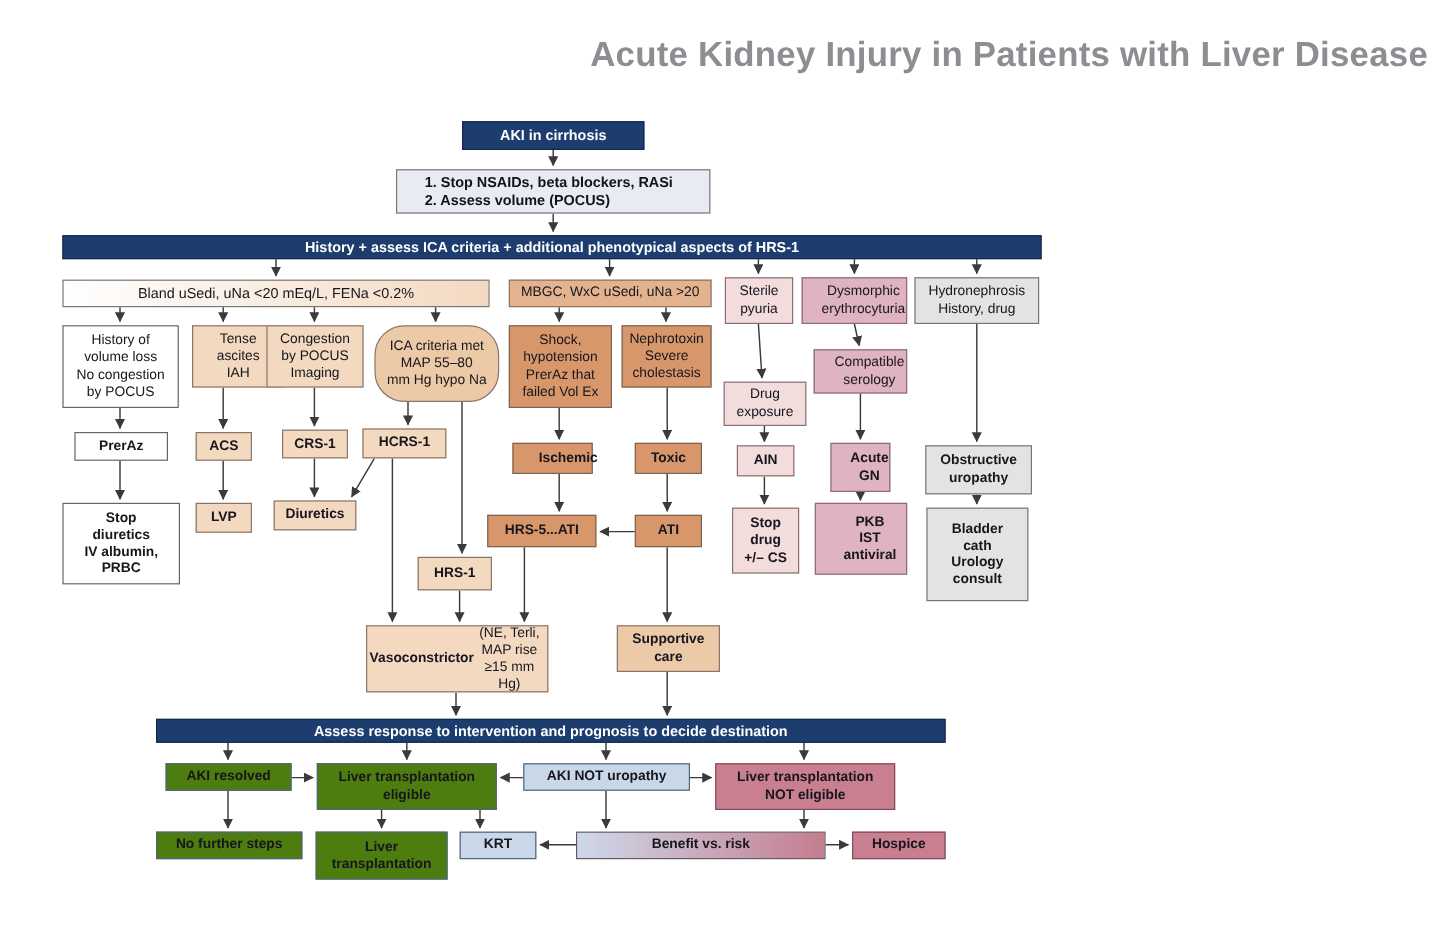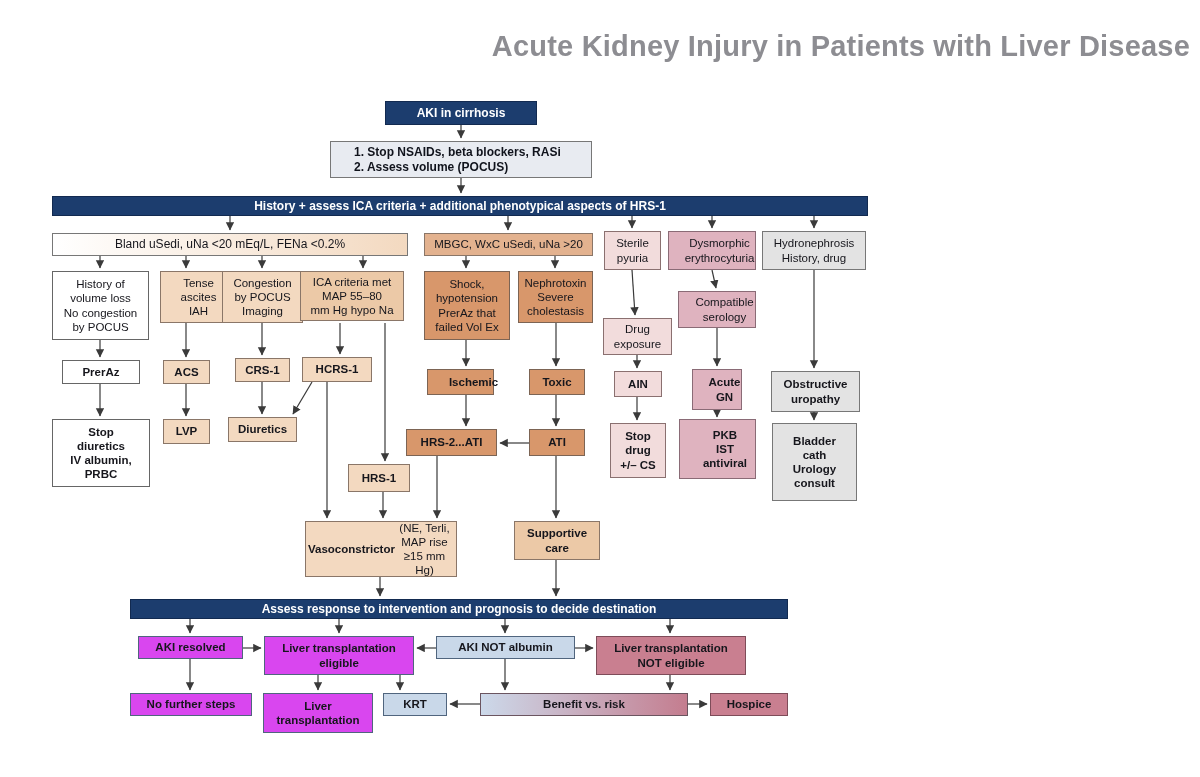--- a/index.html
+++ b/index.html
@@ -16,21 +16,21 @@
          justify-content:flex-start;text-align:left;padding-left:23px;color:#10131c;}
   .white{background:#fff;}
   .tan{background:#f3d9c0;border-color:#8a7668;}
   .tan-mid{background:#ecc9a7;border-color:#8a7668;}
   .tan-dk{background:#d8976b;border-color:#7c6454;}
   .tan-mb{background:#e3b28f;border-color:#8a7668;}
   .bland{background:linear-gradient(90deg,#ffffff,#f3d9c0);border-color:#777;}
   .pinkL{background:#f2dcdc;border-color:#8a7070;}
   .pink{background:#dfb3bf;border-color:#8a6b76;padding-left:17px;}
   .gray{background:#e3e3e3;border-color:#777;}
-  .blue{background:#d946ef;border-color:#50657e;}
+  .blue{background:#4d7c0f;border-color:#50657e;}
   .blueL{background:#c9d8e9;border-color:#50657e;}
   .rose{background:#c97f90;border-color:#7e4c59;}
   .benefit{background:linear-gradient(90deg,#ccd9ea,#c47d8f);border-color:#6b5560;}
   svg.wires{position:absolute;left:0;top:0;pointer-events:none;}
   line,path.diag{stroke:#3a3a3a;stroke-width:1.2;}
 </style>
 </head>
 <body>
 
 <div class="stage">
@@ -121,21 +121,21 @@
   <div class="box white" style="left:52px;top:271px;width:97px;height:69px;">History of
 volume loss
 No congestion
 by POCUS</div>
   <div class="box tan" style="left:160px;top:271px;width:77px;height:52px;">Tense
 ascites
 IAH</div>
   <div class="box tan" style="left:222px;top:271px;width:81px;height:52px;">Congestion
 by POCUS
 Imaging</div>
-  <div class="box tan-mid" style="left:300px;top:271px;width:104px;height:50px;">ICA criteria met
+  <div class="box tan-mid" style="left:312px;top:271px;width:104px;height:64px;border-radius:25px;">ICA criteria met
 MAP 55–80
 mm Hg hypo Na</div>
   <div class="box tan-dk" style="left:424px;top:271px;width:86px;height:69px;">Shock,
 hypotension
 PrerAz that
 failed Vol Ex</div>
   <div class="box tan-dk" style="left:518px;top:271px;width:75px;height:52px;">Nephrotoxin
 Severe
 cholestasis</div>
   <div class="box pink" style="left:678px;top:291px;width:78px;height:37px;">Compatible
@@ -154,21 +154,21 @@
 GN</div>
   <div class="box gray bold" style="left:771px;top:371px;width:89px;height:41px;">Obstructive
 uropathy</div>
 
   <div class="box white bold" style="left:52px;top:419px;width:98px;height:68px;">Stop
 diuretics
 IV albumin,
 PRBC</div>
   <div class="box tan bold" style="left:163px;top:419px;width:47px;height:25px;">LVP</div>
   <div class="box tan bold" style="left:228px;top:417px;width:69px;height:25px;">Diuretics</div>
-  <div class="box tan-dk bold" style="left:406px;top:429px;width:91px;height:27px;">HRS-2...ATI</div>
+  <div class="box tan-dk bold" style="left:406px;top:429px;width:91px;height:27px;">HRS-5...ATI</div>
   <div class="box tan-dk bold" style="left:529px;top:429px;width:56px;height:27px;">ATI</div>
   <div class="box pinkL bold" style="left:610px;top:423px;width:56px;height:55px;">Stop
 drug
 +/– CS</div>
   <div class="box pink bold" style="left:679px;top:419px;width:77px;height:60px;">PKB
 IST
 antiviral</div>
   <div class="box gray bold" style="left:772px;top:423px;width:85px;height:78px;">Bladder
 cath
 Urology
@@ -181,21 +181,21 @@
 MAP rise ≥15 mm Hg)</span>
   </div>
   <div class="box tan-mid bold" style="left:514px;top:521px;width:86px;height:39px;">Supportive
 care</div>
 
   <div class="box navy" style="left:130px;top:599px;width:658px;height:20px;">Assess response to intervention and prognosis to decide destination</div>
 
   <div class="box blue bold" style="left:138px;top:636px;width:105px;height:23px;">AKI resolved</div>
   <div class="box blue bold" style="left:264px;top:636px;width:150px;height:39px;">Liver transplantation
 eligible</div>
-  <div class="box blueL bold" style="left:436px;top:636px;width:139px;height:23px;">AKI NOT albumin</div>
+  <div class="box blueL bold" style="left:436px;top:636px;width:139px;height:23px;">AKI NOT uropathy</div>
   <div class="box rose bold" style="left:596px;top:636px;width:150px;height:39px;">Liver transplantation
 NOT eligible</div>
 
   <div class="box blue bold" style="left:130px;top:693px;width:122px;height:23px;">No further steps</div>
   <div class="box blue bold" style="left:263px;top:693px;width:110px;height:40px;">Liver
 transplantation</div>
   <div class="box blueL bold" style="left:383px;top:693px;width:64px;height:23px;">KRT</div>
   <div class="box benefit bold" style="left:480px;top:693px;width:208px;height:23px;">Benefit vs. risk</div>
   <div class="box rose bold" style="left:710px;top:693px;width:78px;height:23px;">Hospice</div>
 

